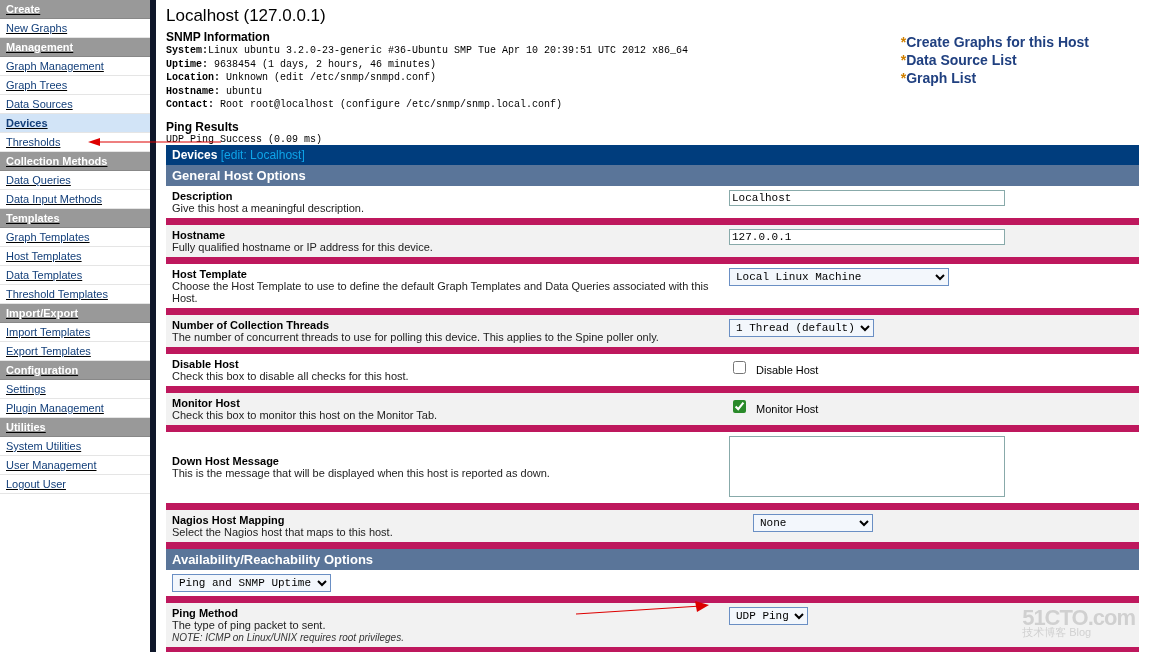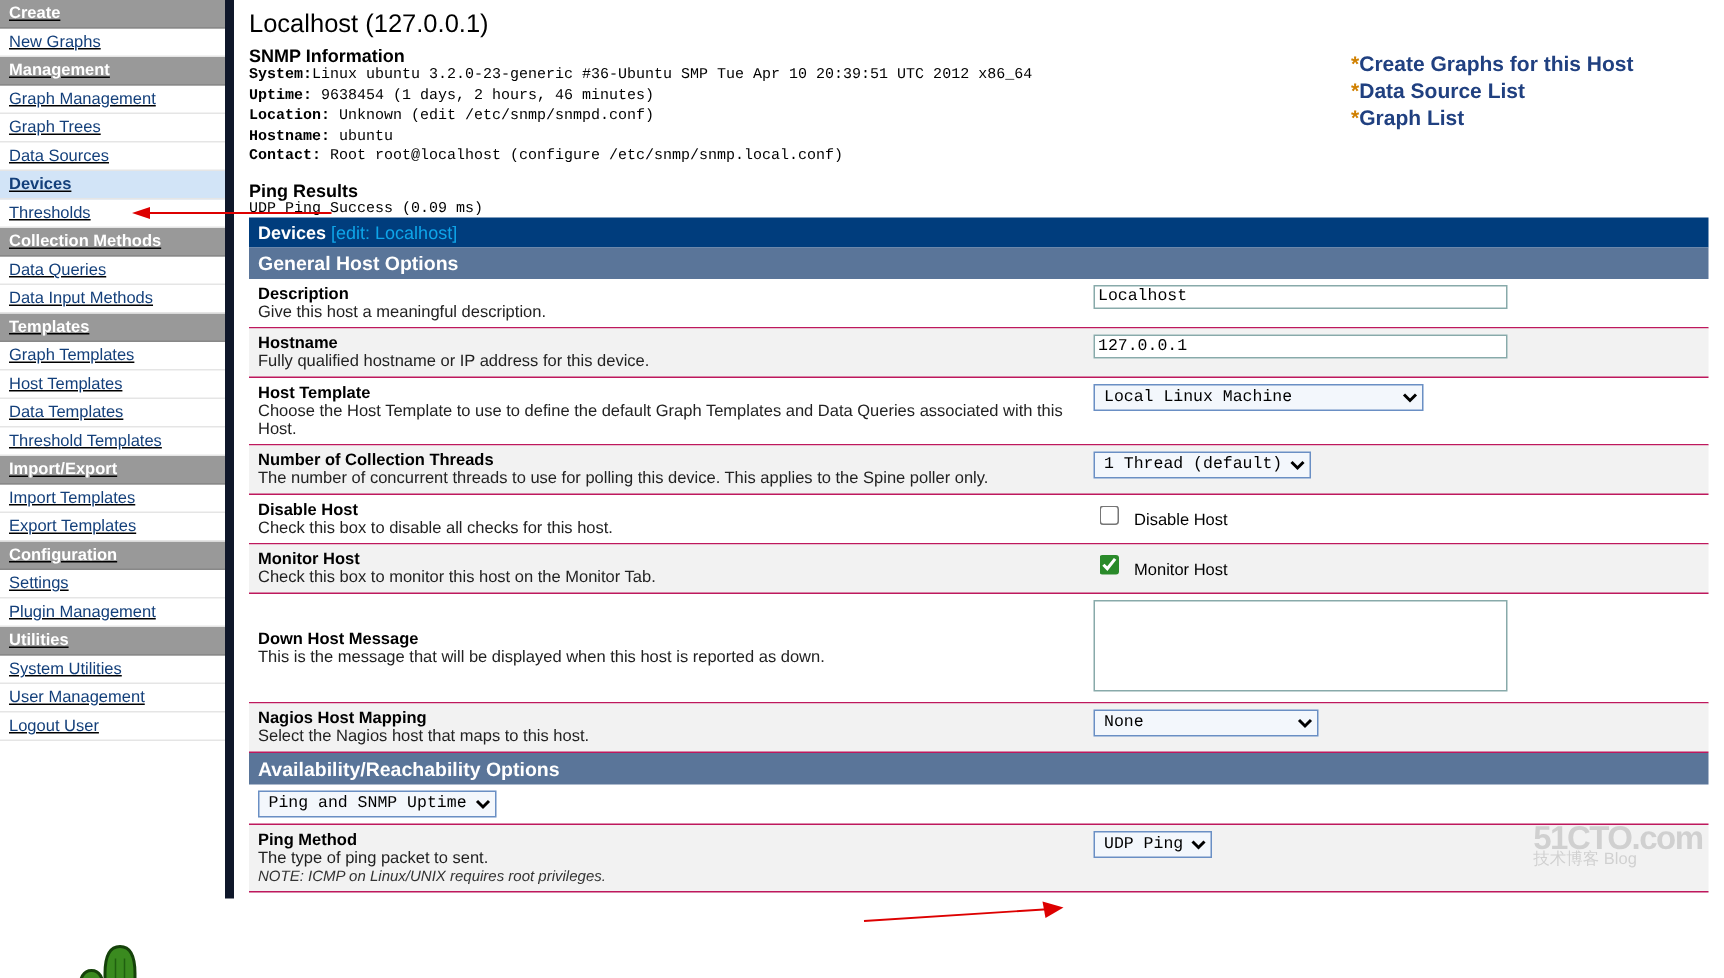--- a/index.html
+++ b/index.html
@@ -15,21 +15,21 @@
   .snmp-line b { font-weight:bold; }
   .host-links { position:absolute; top:34px; right:60px; font-size:14px; color:#204080;}
   .host-links div { margin-bottom:2px; font-weight:bold;}
   .host-links span.star { color:#d08000; font-weight:bold;}
   .host-links a { color:#204080; text-decoration:none; }
   .ping-title { font-weight:bold; font-size:12px; margin-top:8px;}
   .ping-line { font-family:"Courier New",monospace; font-size:10px;}
   .section-bar { background:#003d7d; color:#fff; font-weight:bold; padding:3px 6px; font-size:12px;}
   .section-bar .edit { color:#0ea5e9; font-weight:normal;margin-top:16px;}
   .subsection-bar { background:#5a7599; color:#fff; font-weight:bold; padding:3px 6px; font-size:13px;}
-  .row { display:flex; border-bottom:1px solid #be185d; }
+  .row { display:flex; border-bottom:7px solid #be185d; }
   .row.alt { background:#f2f2f2; }
   .row-left { flex:0 0 545px; padding:4px 6px; }
   .row-right { flex:1; padding:4px 6px; }
   .row-label { font-weight:bold; font-size:11px;}
   .row-desc { font-size:11px; color:#222;}
   .row-note { font-size:10px; font-style:italic; color:#333; }
   input[type=text] { font-family:"Courier New",monospace; font-size:11px; width:270px; padding:1px 2px; border:1px solid #8aa; }
   select { font-family:"Courier New",monospace; font-size:11px; border:1px solid #6a8fc4; background:#f3f7fc; padding:1px 2px;}
   textarea { width:270px; height:55px; border:1px solid #8aa; resize:none;}
   .cactus { width:150px; text-align:center; padding:20px 0;}
@@ -175,21 +175,21 @@
         <textarea style=""></textarea>
       </div>
     </div>
 
     <div class="row alt">
       <div class="row-left">
         <span class="row-label">Nagios Host Mapping</span><br>
         <span class="row-desc">Select the Nagios host that maps to this host.</span>
       </div>
       <div class="row-right">
-        <select style="width:150px;">
+        <select style="width:120px;margin-left:24px;">
           <option>None</option>
         </select>
       </div>
     </div>
 
     <div class="subsection-bar">Availability/Reachability Options</div>
 
     <div class="row">
       <div class="row-right">
         <select>

